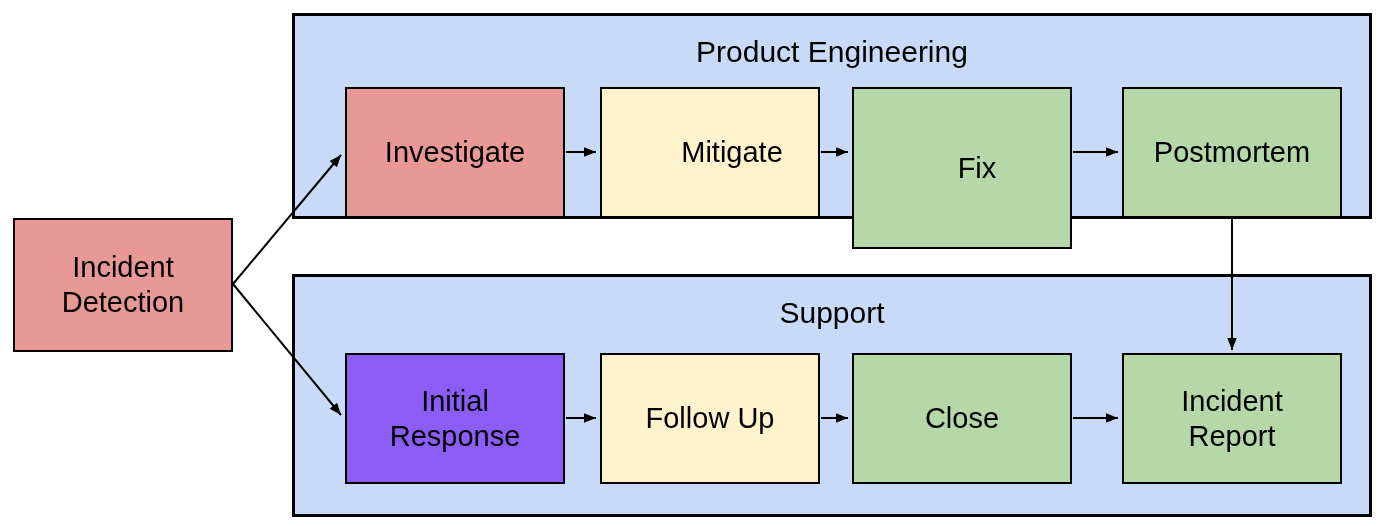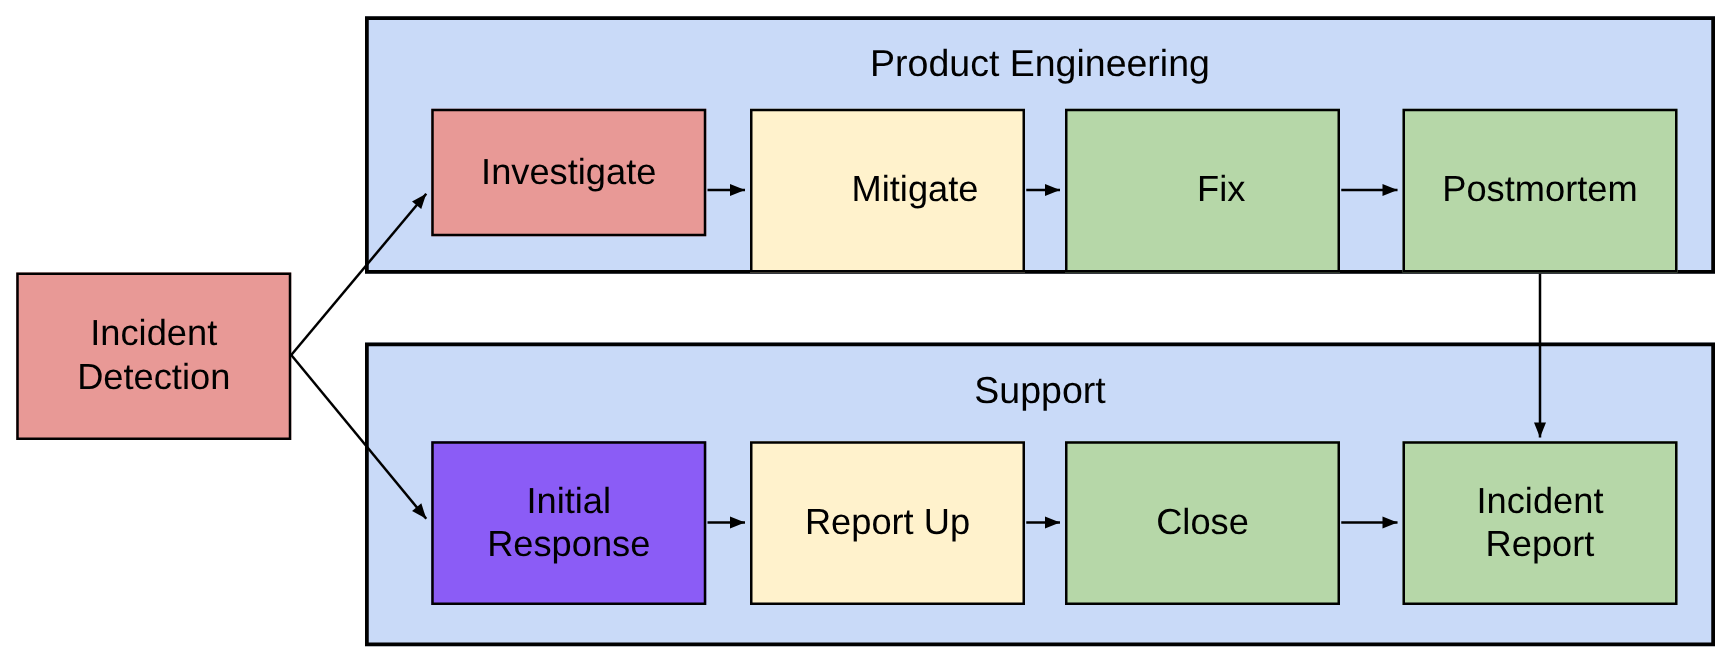--- a/index.html
+++ b/index.html
@@ -32,23 +32,23 @@
     border: 2px solid #000000;
     display: flex;
     align-items: center;
     justify-content: center;
     text-align: center;
     font-size: 29px;
     line-height: 1.2;
     white-space: pre-line;
   }
   .n-detect   { left: 13px;   top: 218px; width: 220px; height: 134px; }
-  .n-invest   { left: 345px;  top: 87px;  width: 220px; height: 102px; }
+  .n-invest   { left: 345px;  top: 87px;  width: 220px; height: 131px; }
   .n-mitigate { left: 600px;  top: 87px;  width: 220px; height: 131px; }
-  .n-fix      { left: 852px;  top: 87px;  width: 220px; height: 131px; padding-left: 30px; }
+  .n-fix      { left: 852px;  top: 87px;  width: 220px; height: 162px; padding-left: 30px; }
   .n-postm    { left: 1122px; top: 87px;  width: 220px; height: 131px; }
   .n-initresp { left: 345px;  top: 353px; width: 220px; height: 131px; }
   .n-followup { left: 600px;  top: 353px; width: 220px; height: 131px; }
   .n-close    { left: 852px;  top: 353px; width: 220px; height: 131px; }
   .n-report   { left: 1122px; top: 353px; width: 220px; height: 131px; }
   .arrows {
     position: absolute;
     left: 0; top: 0;
     width: 1386px; height: 526px;
     pointer-events: none;
@@ -70,21 +70,21 @@
   <div class="node n-detect" style="background-color: rgb(232, 153, 150);">Incident
 Detection</div>
 
   <div class="node n-invest" style="background-color: rgb(232, 153, 150);">Investigate</div>
   <div class="node n-mitigate" style="background-color: rgb(255, 242, 204); padding-left: 44px;">Mitigate</div>
   <div class="node n-fix" style="background-color: rgb(182, 215, 168);">Fix</div>
   <div class="node n-postm" style="background-color: rgb(182, 215, 168);">Postmortem</div>
 
   <div class="node n-initresp" style="background-color: #8b5cf6;">Initial
 Response</div>
-  <div class="node n-followup" style="background-color: rgb(255, 242, 204);">Report Up</div>
+  <div class="node n-followup" style="background-color: rgb(255, 242, 204);">Follow Up</div>
   <div class="node n-close" style="background-color: rgb(182, 215, 168);">Close</div>
   <div class="node n-report" style="background-color: rgb(182, 215, 168);">Incident
 Report</div>
 
   <svg class="arrows" viewBox="0 0 1386 526" xmlns="http://www.w3.org/2000/svg">
     <defs>
       <marker id="ah" viewBox="0 0 10 10" refX="10" refY="5" markerWidth="8" markerHeight="6" orient="auto-start-reverse" markerUnits="strokeWidth">
         <path d="M 0 1 L 10 5 L 0 9 z" fill="#000000"></path>
       </marker>
     </defs>

